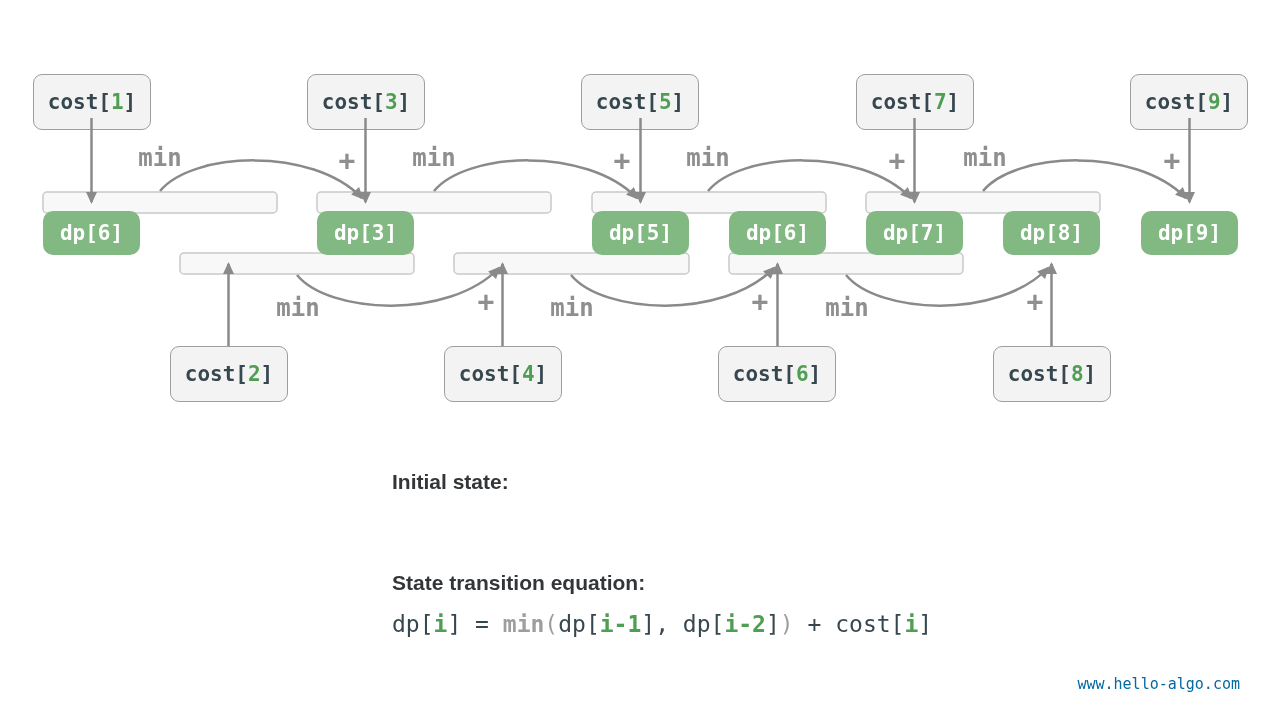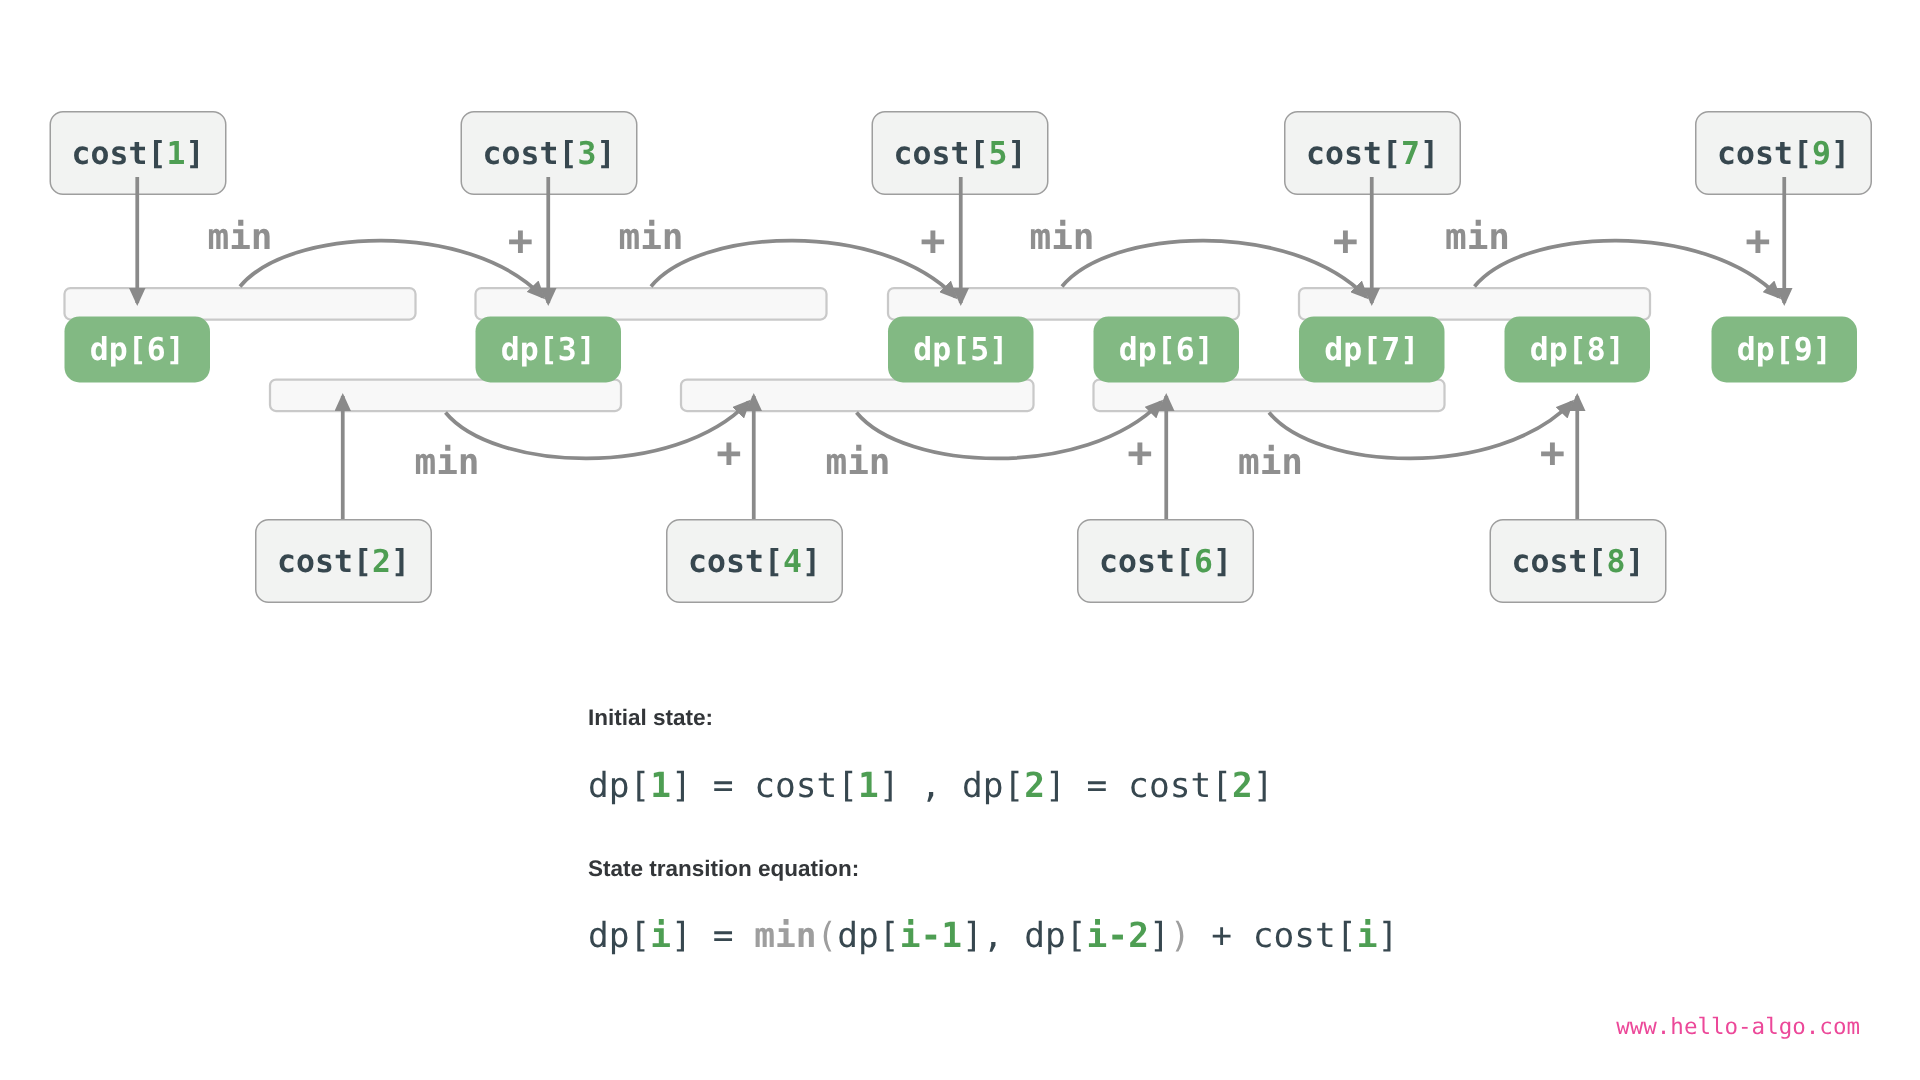--- a/index.html
+++ b/index.html
@@ -21,31 +21,31 @@
   }
   .cost-box .num{color:#4e9e53;}
   .dp-box{
     position:absolute;width:97px;height:44px;box-sizing:border-box;
     background:#82b983;border-radius:10px;
     display:flex;align-items:center;justify-content:center;
     font-size:21px;font-weight:700;color:#ffffff;
   }
   .heading{
     position:absolute;font-family:"Liberation Sans",sans-serif;
-    font-size:15px;font-weight:700;color:#333639;white-space:pre;
+    font-size:21px;font-weight:700;color:#333639;white-space:pre;
   }
   .codeline{
     position:absolute;font-size:23px;font-weight:500;color:#37474f;white-space:pre;
   }
   .t-dark{color:#37474f;}
   .t-green{color:#4e9e53;font-weight:700;}
   .t-gray{color:#9e9e9e;}
   .t-graybold{color:#9e9e9e;font-weight:700;}
   .watermark{
-    position:absolute;right:40px;bottom:27px;font-size:15px;color:#ec4899;z-index:4;text-align:right;
+    position:absolute;right:40px;bottom:27px;font-size:15px;color:#0369a1;z-index:4;text-align:right;
   }
   .svglabel-min{font-family:"DejaVu Sans Mono","Liberation Mono",monospace;font-size:24px;font-weight:700;fill:#8f8f8f;}
   .svglabel-plus{font-family:"DejaVu Sans Mono","Liberation Mono",monospace;font-size:28px;font-weight:700;fill:#8f8f8f;}
   .bracket{fill:#f8f8f8;stroke:#c9c9c9;stroke-width:1.5;}
   .arrow{stroke:#8a8a8a;stroke-width:2.5;fill:none;}
 </style>
 </head>
 <body>
 
 <div id="stage">
@@ -173,20 +173,19 @@
     <text class="svglabel-min" x="572" y="316" text-anchor="middle">min</text>
     <text class="svglabel-min" x="847" y="316" text-anchor="middle">min</text>
 
     <text class="svglabel-plus" x="486" y="311" text-anchor="middle">+</text>
     <text class="svglabel-plus" x="760" y="311" text-anchor="middle">+</text>
     <text class="svglabel-plus" x="1035" y="311" text-anchor="middle">+</text>
   </svg>
 
   <div class="heading notes" style="left:392px;top:470px">Initial state:</div>
 
-  <div class="codeline notes" style="left:392px;top:511px"><span class="t-dark">dp[</span><span class="t-green">1</span><span class="t-dark">] = cost[</span><span class="t-green">1</span><span class="t-dark">] , dp[</span><span class="t-green">2</span><span class="t-dark">] = cost[</span><span class="t-green">2</span><span class="t-dark">]</span></div>
 
   <div class="heading notes" style="left:392px;top:571px">State transition equation:</div>
 
   <div class="codeline notes" style="left:392px;top:611px"><span class="t-dark">dp[</span><span class="t-green">i</span><span class="t-dark">] = </span><span class="t-graybold">min</span><span class="t-gray">(</span><span class="t-dark">dp[</span><span class="t-green">i-1</span><span class="t-dark">], dp[</span><span class="t-green">i-2</span><span class="t-dark">]</span><span class="t-gray">)</span><span class="t-dark"> + cost[</span><span class="t-green">i</span><span class="t-dark">]</span></div>
 
   <div class="watermark">www.hello-algo.com</div>
 </div>
 
 </body></html>

